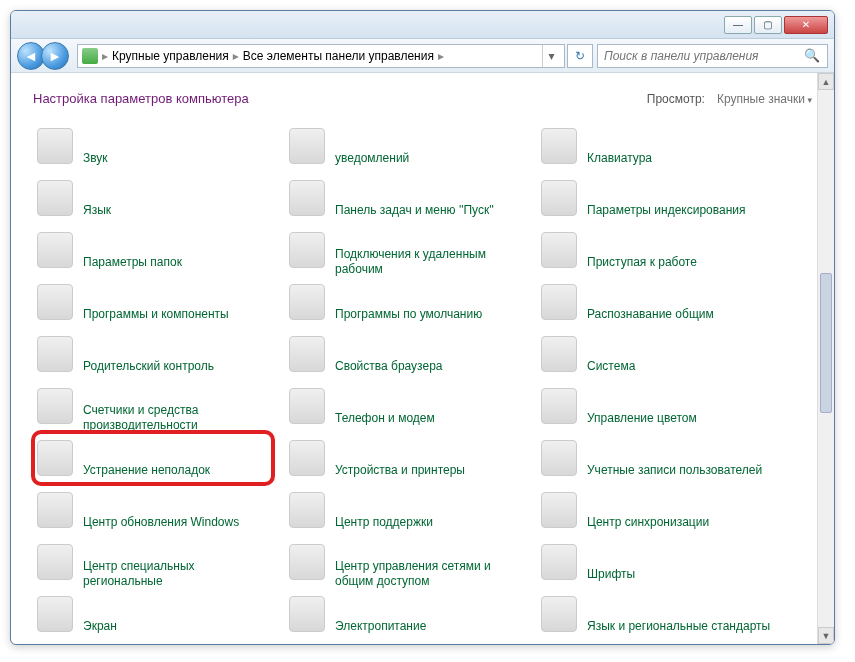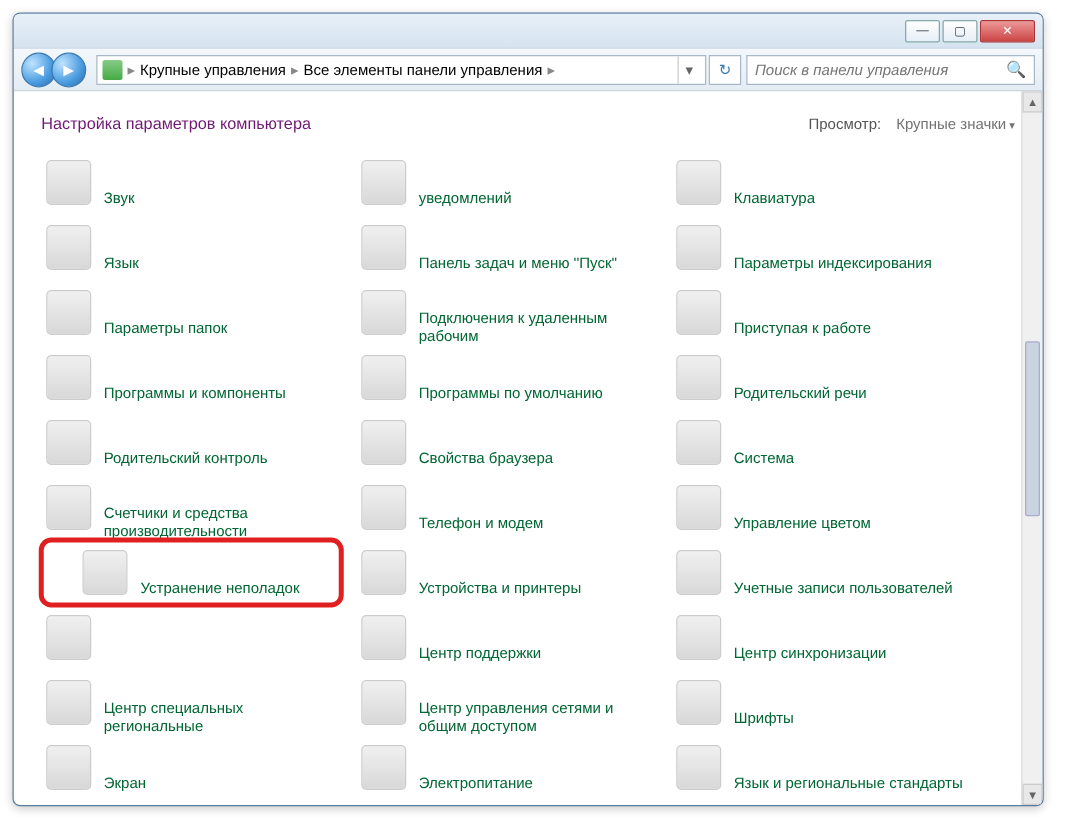--- a/index.html
+++ b/index.html
@@ -139,21 +139,21 @@
 }
 .cp-item .icon {
   width:36px;height:36px;flex:0 0 36px;
   border-radius:4px;
   display:flex;align-items:center;justify-content:center;
   font-size:20px;
   background: linear-gradient(#f0f0f0,#d8d8d8);
   border:1px solid #ccc;
 }
 .cp-item .label { color:#006633; font-size:12px; line-height:1.25;margin-top:24px; }
-.cp-item.hl { outline:4px solid #e02020; outline-offset:-2px; border-radius:8px;justify-content:center;}
+.cp-item.hl { outline:4px solid #e02020; outline-offset:-2px; border-radius:8px;}
 .scrollbar {
   position:absolute; right:0; top:0; bottom:0; width:17px;
   background:#f0f0f0; border-left:1px solid #ddd;
 }
 .sb-btn{height:17px;background:#e8e8e8;border:1px solid #ccc;display:flex;align-items:center;justify-content:center;font-size:9px;color:#666;}
 .sb-thumb{position:absolute;left:2px;right:2px;top:200px;height:140px;background:#c8d4e0;border:1px solid #aac;border-radius:2px;}
 .sb-bot{position:absolute;bottom:0;left:0;right:0;}
 
 .ic-blue{background:linear-gradient(#bfe0ff,#6ab0e8);}
 .ic-green{background:linear-gradient(#c8f0c0,#6ec060);}
@@ -241,21 +241,21 @@
         <div class="cp-item">
           <div class="icon ic-gray"></div>
           <div class="label">Программы и компоненты</div>
         </div>
         <div class="cp-item">
           <div class="icon ic-green"></div>
           <div class="label">Программы по умолчанию</div>
         </div>
         <div class="cp-item">
           <div class="icon ic-gray"></div>
-          <div class="label">Родительский речи</div>
+          <div class="label">Распознавание общим</div>
         </div>
         <div class="cp-item">
           <div class="icon ic-green"></div>
           <div class="label">Родительский контроль</div>
         </div>
         <div class="cp-item">
           <div class="icon ic-teal"></div>
           <div class="label">Свойства браузера</div>
         </div>
         <div class="cp-item">
@@ -281,20 +281,21 @@
         <div class="cp-item">
           <div class="icon ic-gray"></div>
           <div class="label">Устройства и принтеры</div>
         </div>
         <div class="cp-item">
           <div class="icon ic-green"></div>
           <div class="label">Учетные записи пользователей</div>
         </div>
         <div class="cp-item">
           <div class="icon ic-orange"></div>
+          <div class="label">Центр обновления Windows</div>
         </div>
         <div class="cp-item">
           <div class="icon ic-blue"></div>
           <div class="label">Центр поддержки</div>
         </div>
         <div class="cp-item">
           <div class="icon ic-green"></div>
           <div class="label">Центр синхронизации</div>
         </div>
         <div class="cp-item">

